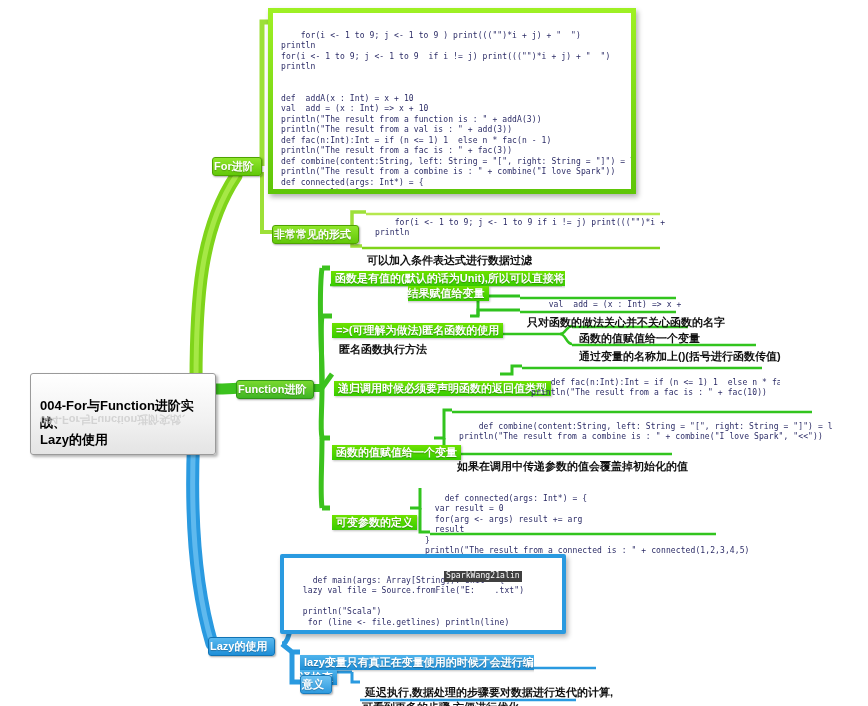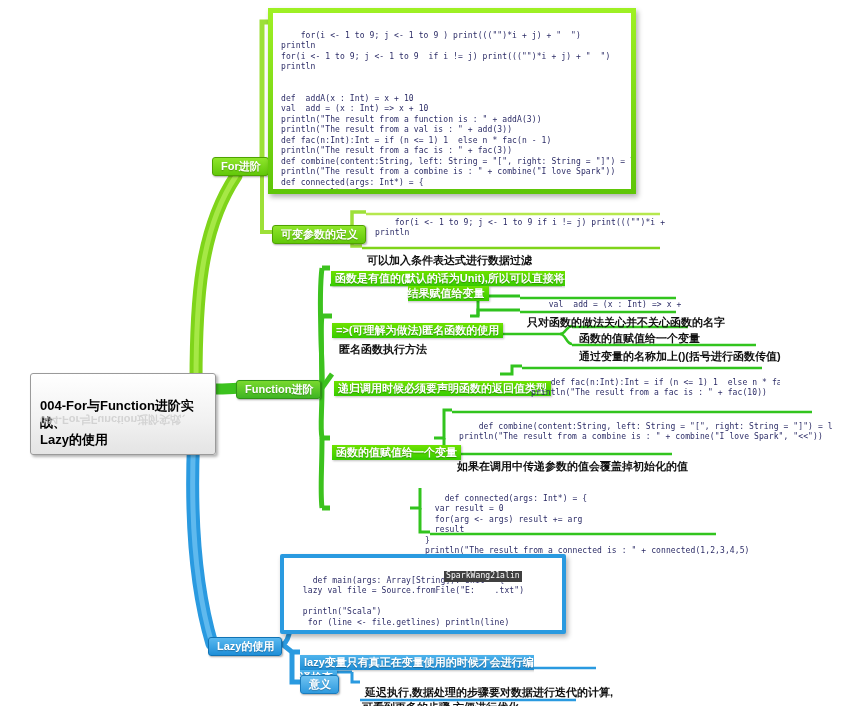--- a/index.html
+++ b/index.html
@@ -38,21 +38,21 @@
     white-space:nowrap;
   }
 
   
   .pill{
     display:inline-block;
     color:#ffffff;
     font-size:11px;
     font-weight:bold;
     line-height:14px;
-    padding:1px 7px 2px 8px;
+    padding:1px 7px 2px 1px;
     border-radius:3px;
     white-space:nowrap;
     box-shadow:1px 1px 2px rgba(0,0,0,.35);
     text-shadow:0 1px 1px rgba(0,0,0,.25);
   }
   .pill.green{background:linear-gradient(180deg,#8fe62b 0%,#62c80a 100%);border:1px solid #4ea300;}
   .pill.green2{background:linear-gradient(180deg,#79d92e 0%,#3fb524 100%);border:1px solid #2f9415;}
   .pill.blue{background:linear-gradient(180deg,#59b8ef 0%,#1f8fd8 100%);border:1px solid #1173b4;}
   .pill.blue-sm{background:linear-gradient(180deg,#6fc3f2 0%,#2f9ade 100%);border:1px solid #1b7cbd;}
 
@@ -215,21 +215,21 @@
 println("The result from a combine is : " + combine("I love Spark"))
 def connected(args: Int*) = {
   var result = 0
   for(arg &lt;- args) result += arg
   result
 }
 println("The result from a connected is : " + connected(1,2,3,4,5))</span>
   </div>
 
   <div class="node" style="left:272px;top:224px;">
-    <span class="pill green">可变参数的定义</span>
+    <span class="pill green">非常常见的形式</span>
   </div>
 
   <div class="node code code-card plain" style="left:368px;top:202px;width:300px;">
     <span>for(i &lt;- 1 to 9; j &lt;- 1 to 9 if i != j) print((("")*i + j) + "  ")
 println</span>
   </div>
 
   <div class="node txt" style="left:364px;top:238px;">
     <span class="hl-none">可以加入条件表达式进行数据过滤</span>
   </div>
@@ -278,20 +278,23 @@
 
   <div class="node code code-card plain" style="left:452px;top:406px;width:380px;">
     <span>def combine(content:String, left: String = "[", right: String = "]") = left + content +right
 println("The result from a combine is : " + combine("I love Spark", "&lt;&lt;"))</span>
   </div>
 
   <div class="node txt" style="left:454px;top:444px;">
     <span class="hl-none">如果在调用中传递参数的值会覆盖掉初始化的值</span>
   </div>
 
+  <div class="node txt white" style="left:332px;top:500px;">
+    <span class="hl-green">可变参数的定义</span>
+  </div>
 
   <div class="node code code-card plain" style="left:418px;top:478px;width:330px;">
     <span>def connected(args: Int*) = {
   var result = 0
   for(arg &lt;- args) result += arg
   result
 }
 println("The result from a connected is : " + connected(1,2,3,4,5))</span>
   </div>
 

